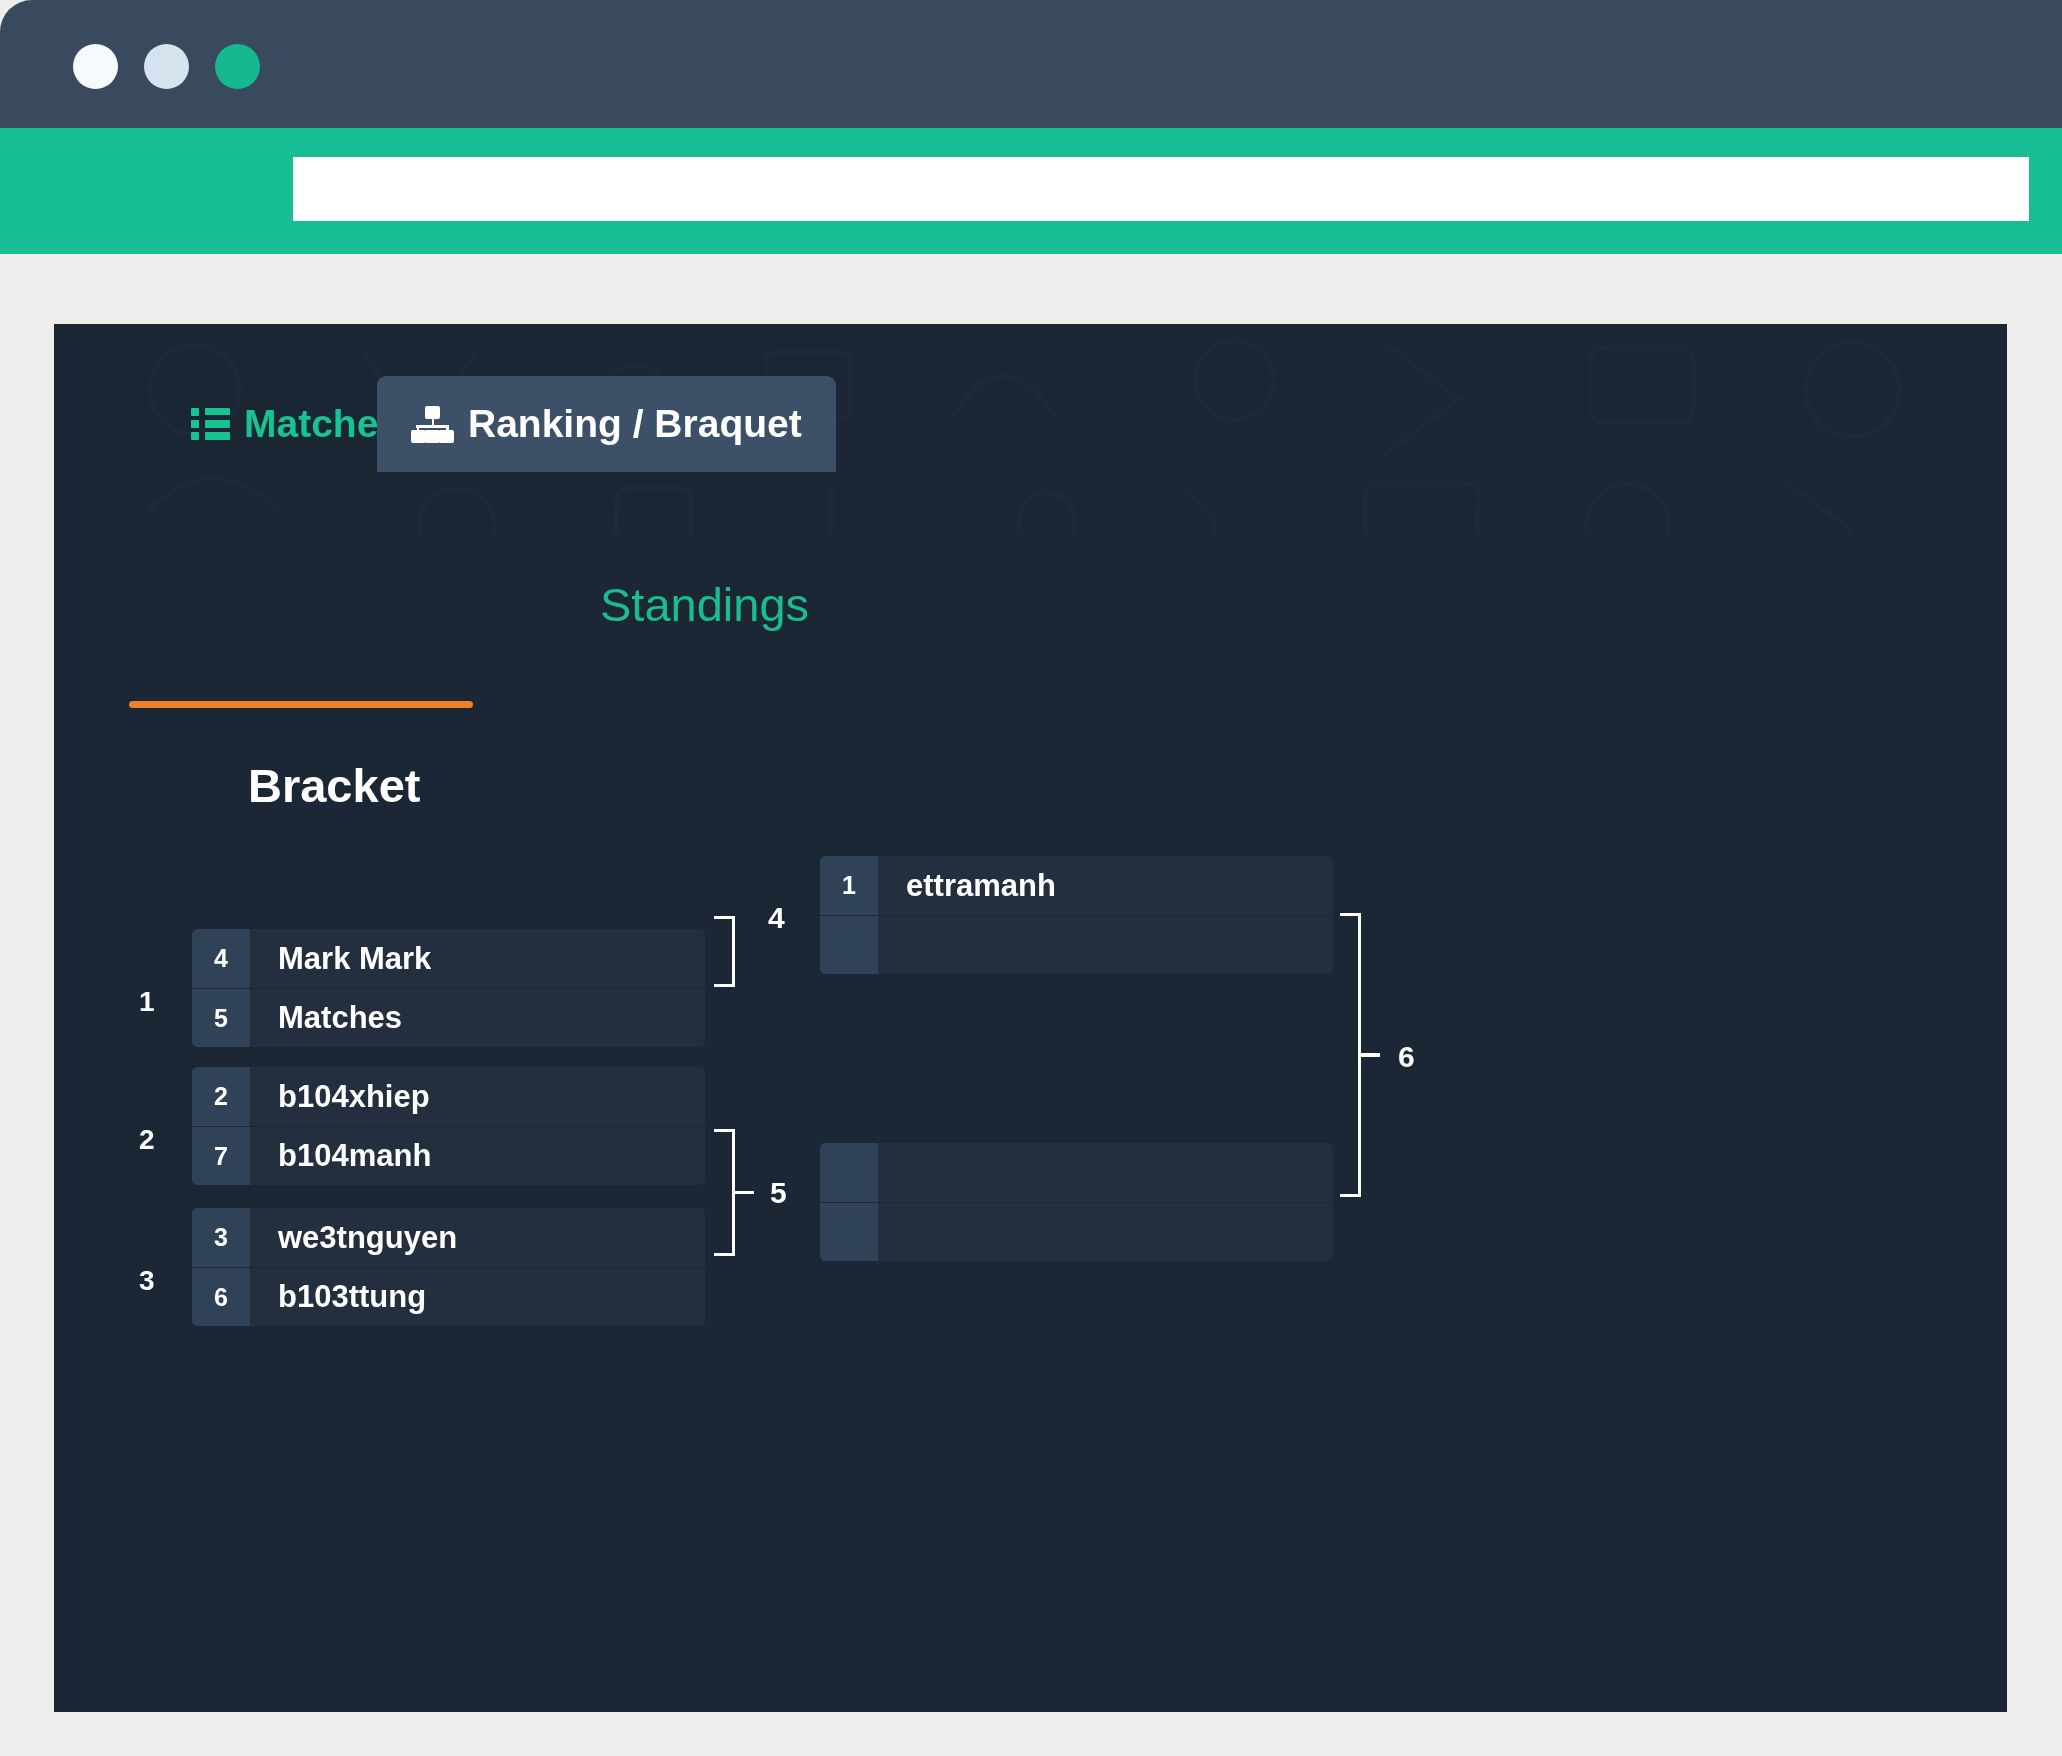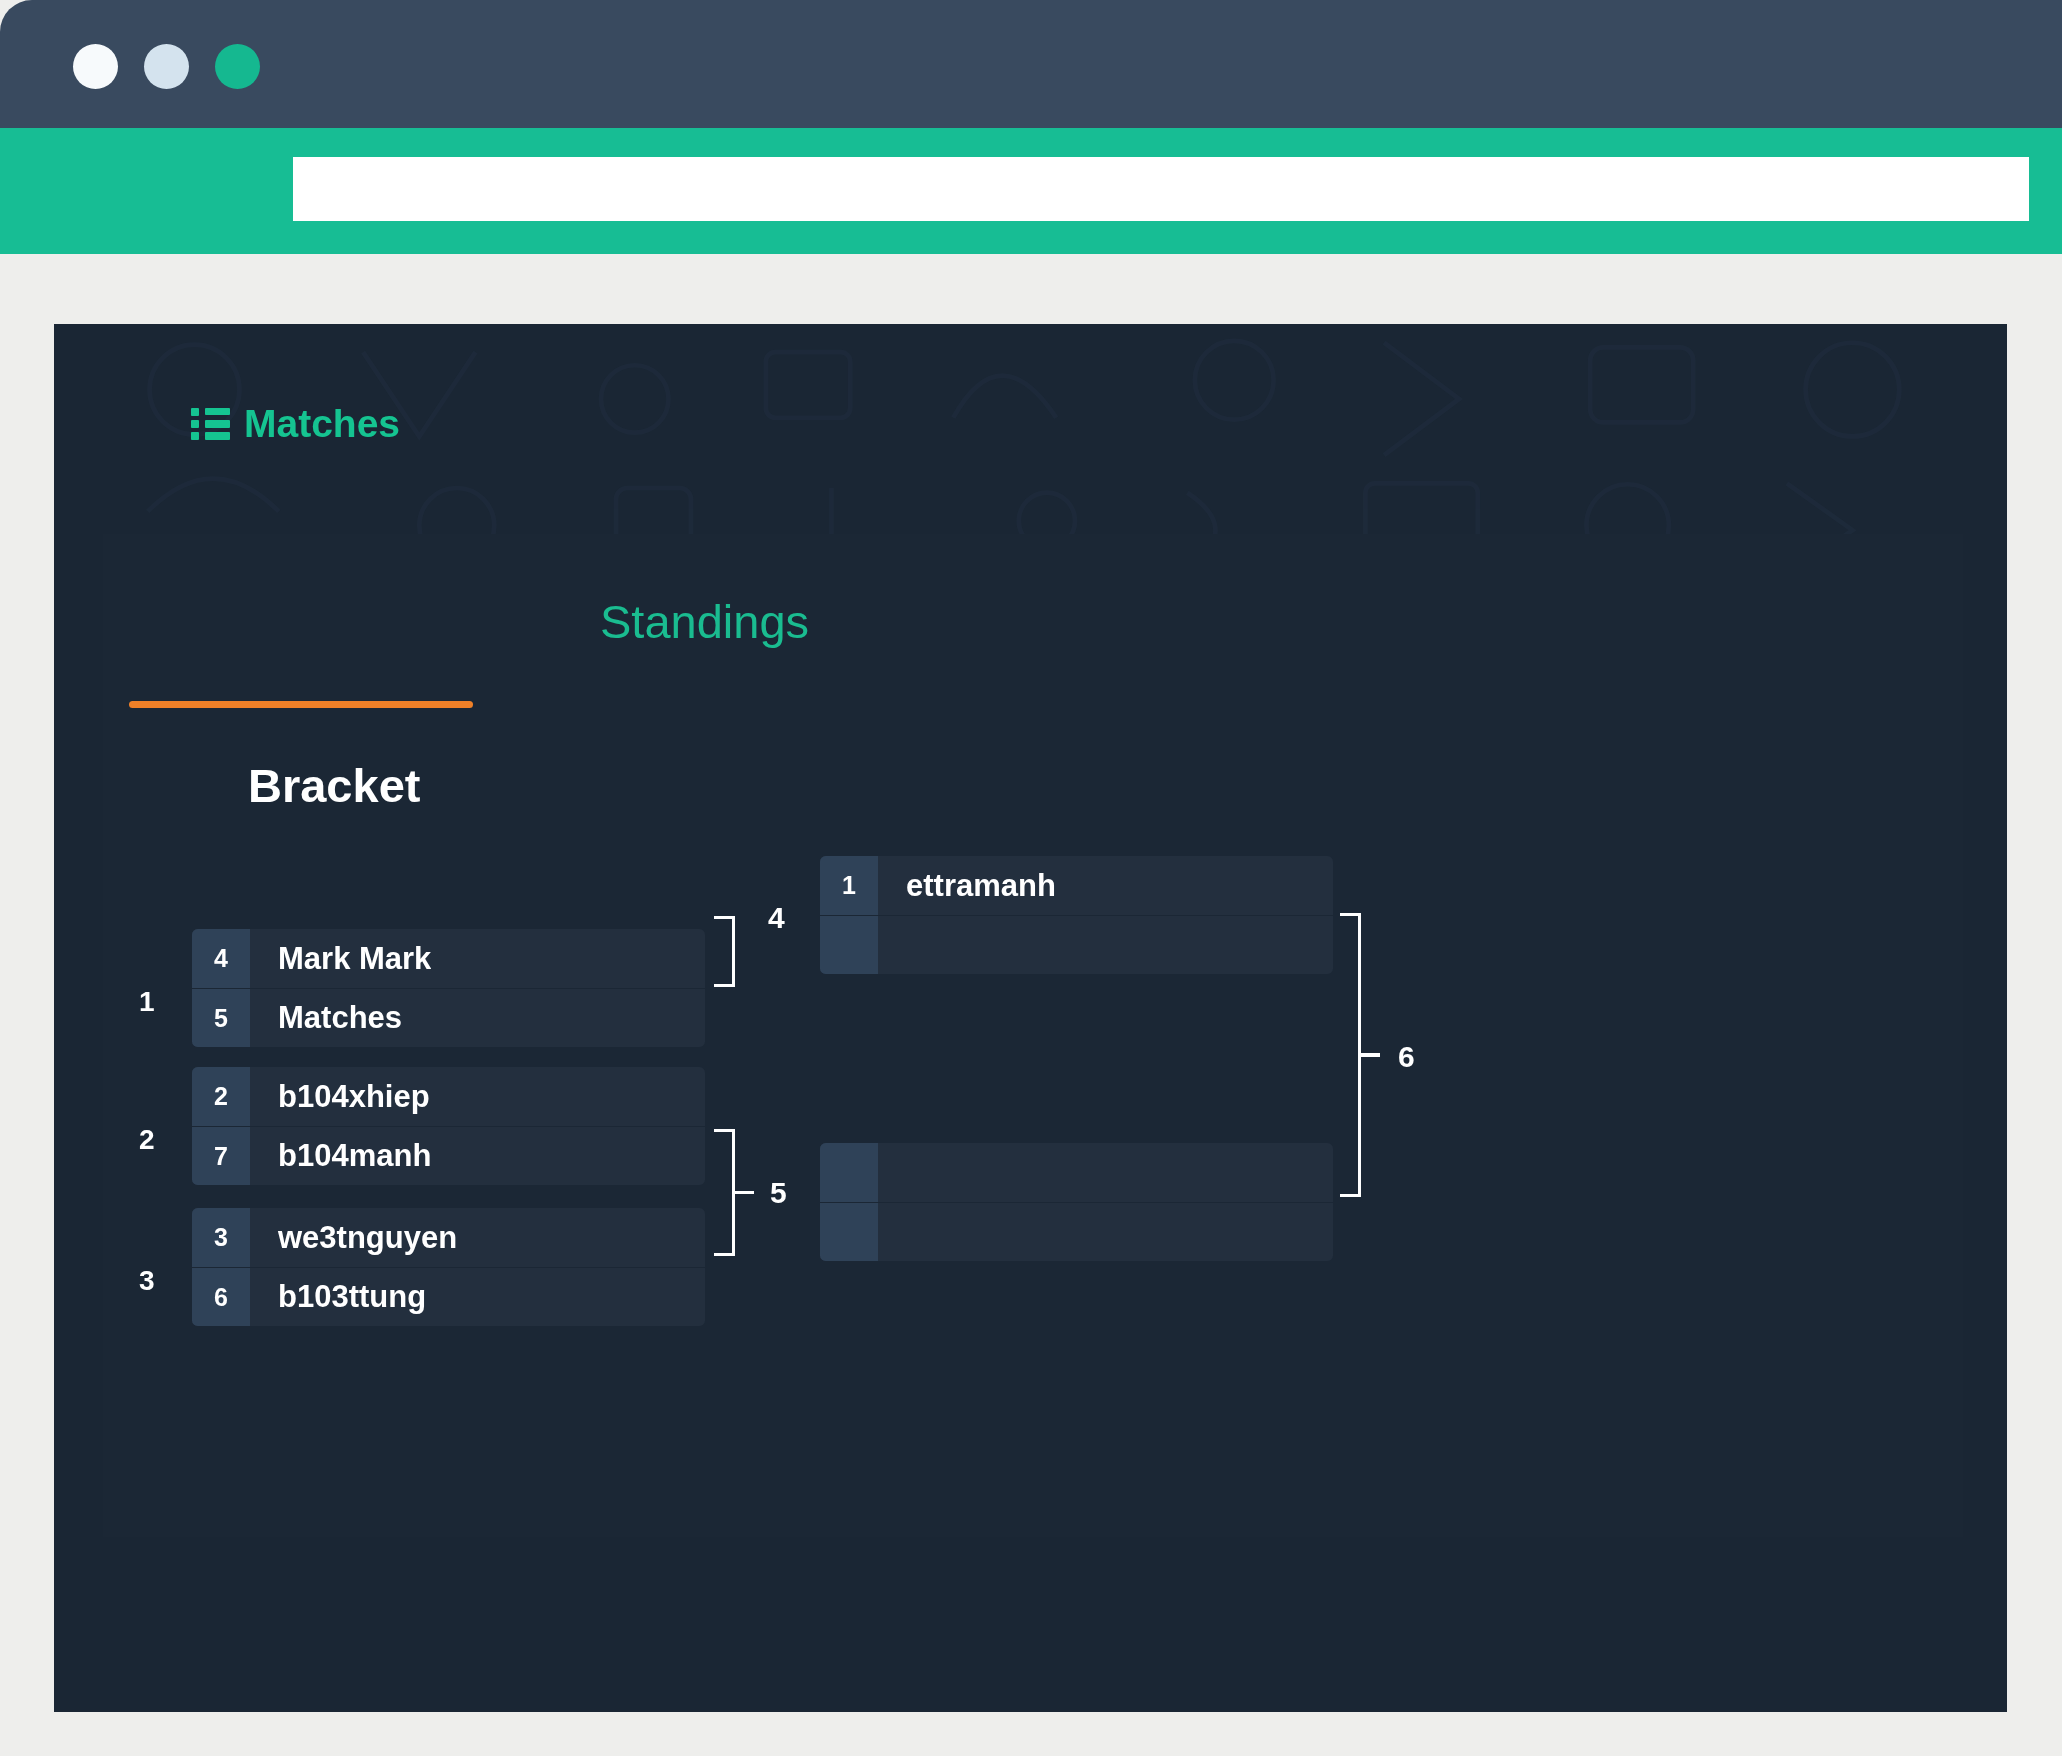--- a/index.html
+++ b/index.html
@@ -150,21 +150,21 @@
 
   .subtabs {
     position: absolute;
     left: 0;
     top: 37px;
     width: 100%;
     height: 131px;
   }
   .subtab {
     position: absolute;
-    top: 23px;
+    top: 6px;
     font-size: 47px;
     font-weight: 700;
     cursor: pointer;
   }
   .subtab.bracket   { left: 145px; color: #ffffff; }
   .subtab.standings { left: 497px; color: #1abc90; font-weight: 400; }
 
   .subtab-underline {
     position: absolute;
     left: 26px;
@@ -299,20 +299,33 @@
           <i class="d r0"></i>
             <i class="l r0"></i>
           <i class="d r1"></i>
             <i class="l r1"></i>
           <i class="d r2"></i>
             <i class="l r2"></i>
         </span>
         <span>Matches</span>
       </div>
 
+      <div class="tab active">
+        <span class="icon-sitemap">
+          <i class="bx top"></i>
+          <i class="vstem"></i>
+          <i class="hbar"></i>
+          <i class="lleg"></i>
+          <i class="rleg"></i>
+          <i class="bx b1"></i>
+            <i class="bx b2"></i>
+            <i class="bx b3"></i>
+        </span>
+        <span>Ranking / Braquet</span>
+      </div>
     </div>
 
     <div class="panel">
 
       <div class="subtabs">
         <div class="subtab bracket">Bracket</div>
         <div class="subtab standings">Standings</div>
         <div class="subtab-underline"></div>
       </div>
 

